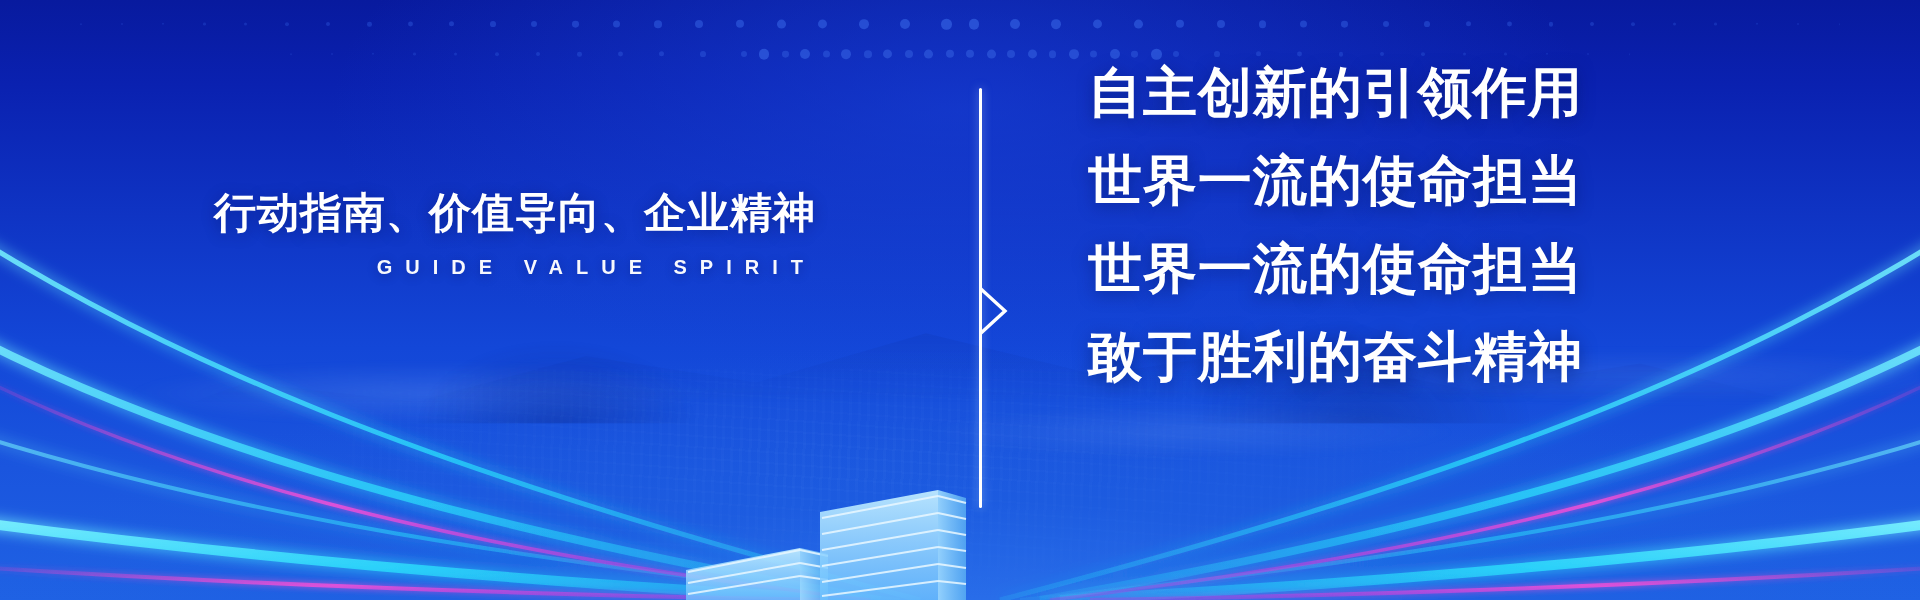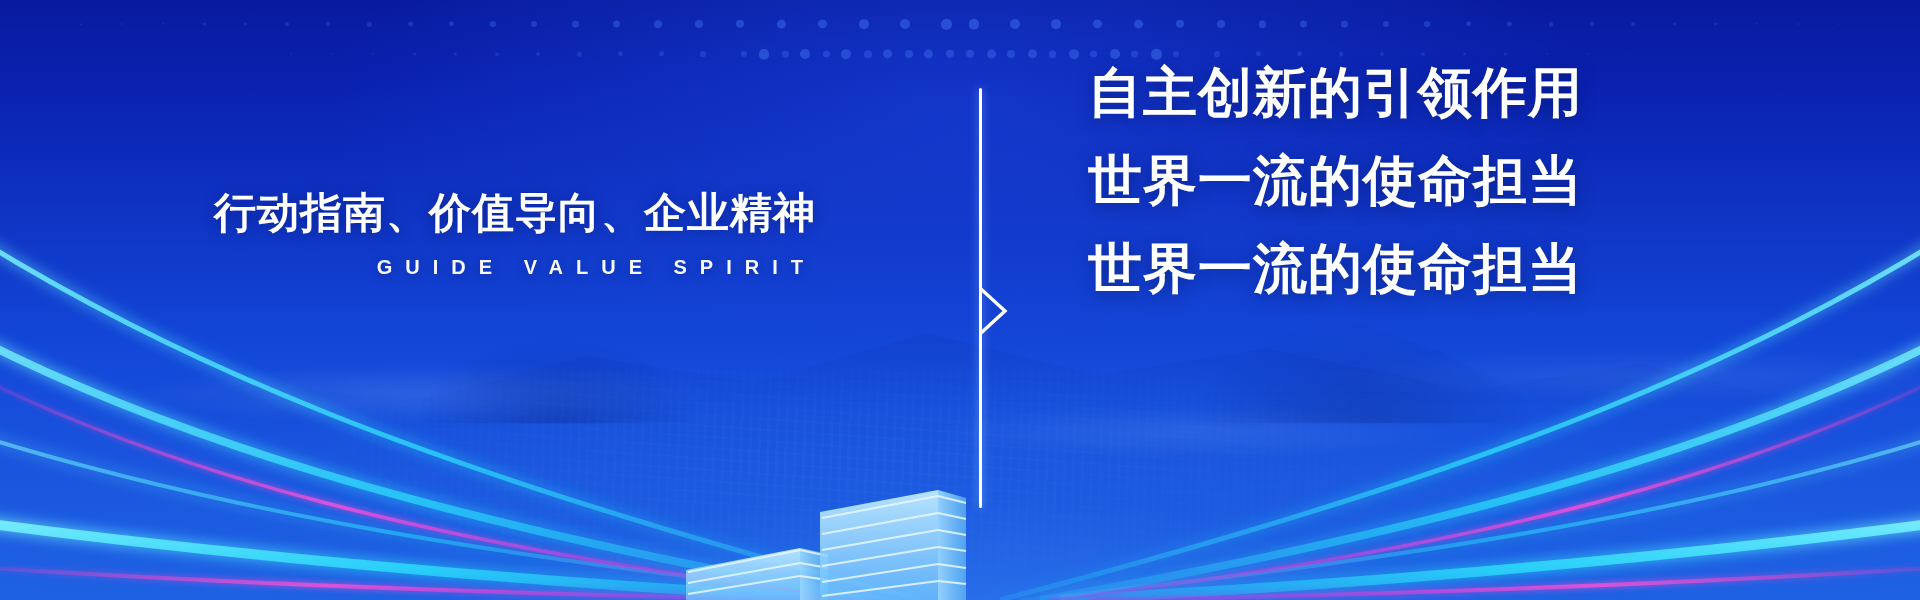--- a/index.html
+++ b/index.html
@@ -355,15 +355,16 @@
   <div class="chevron">
     <svg width="30" height="50" viewBox="0 0 30 50" aria-hidden="true">
       <polyline points="3,4 26,25 3,46" fill="none" stroke="#ffffff" stroke-width="3.4" stroke-linecap="square" stroke-linejoin="miter"></polyline>
     </svg>
   </div>
 
   <div class="right-block">
     <div class="right-line">自主创新的引领作用</div>
     <div class="right-line">世界一流的使命担当</div>
     <div class="right-line">世界一流的使命担当</div>
+    <div class="right-line">敢于胜利的奋斗精神</div>
   </div>
 
 </div>
 
 </body></html>

